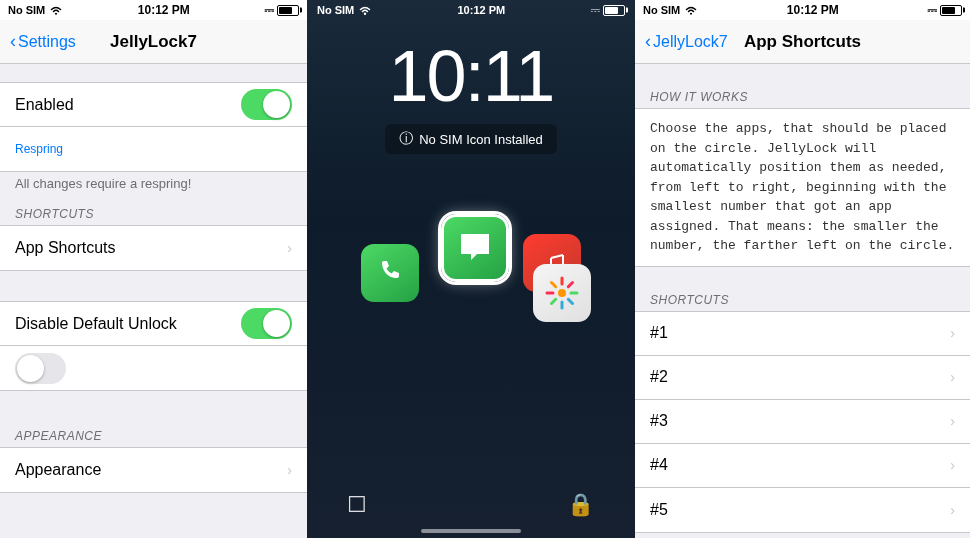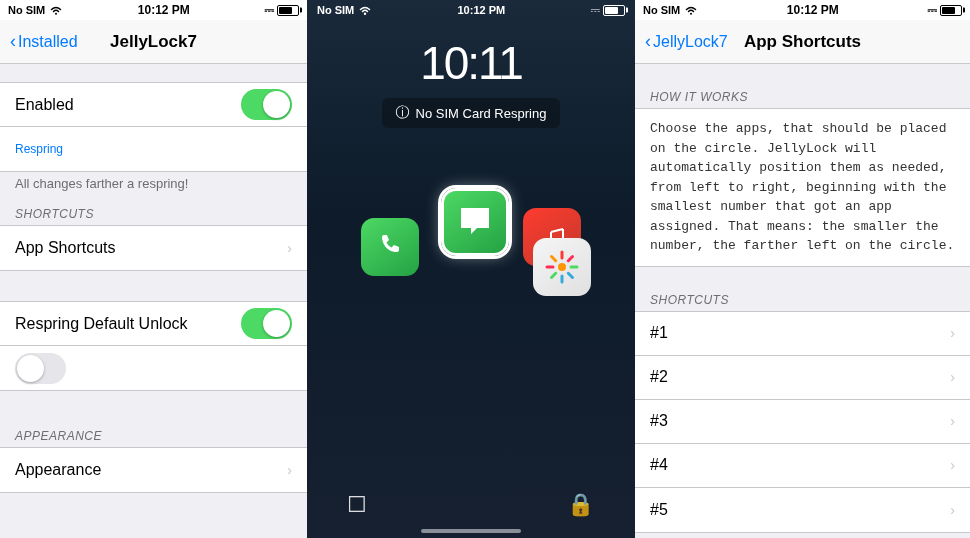--- a/index.html
+++ b/index.html
@@ -162,21 +162,21 @@
       justify-content: space-between;
       padding: 0 10px;
       flex-shrink: 0;
     }
     .phone-status-bar .left { color: #fff; font-size: 11px; font-weight: 600; display: flex; align-items: center; gap: 4px; }
     .phone-status-bar .center { color: #fff; font-size: 11px; font-weight: 600; }
     .phone-status-bar .right { color: #fff; font-size: 11px; display: flex; align-items: center; gap: 3px; }
 
     .lock-time {
       color: #fff;
-      font-size: 46px;
+      font-size: 72px;
       font-weight: 100;
       letter-spacing: -2px;
       text-align: center;
       margin-top: 20px;
       line-height: 1;
     }
     .lock-date {
       color: #fff;
       font-size: 17px;
       font-weight: 400;
@@ -347,21 +347,21 @@
       <div class="battery-icon">
         <div class="battery-fill" style="width:75%;"></div>
       </div>
     </div>
   </div>
 
   <div class="nav-bar">
     <div class="nav-container">
       <div class="nav-back">
         <span style="font-size:18px;">‹</span>
-        <span>Installed</span>
+        <span>Settings</span>
       </div>
       <div class="nav-title">JellyLock7</div>
     </div>
   </div>
 
   <div class="settings-content">
 
     <div class="group-spacer-sm"></div>
 
     <div class="settings-group">
@@ -369,35 +369,35 @@
         <span class="settings-row-label">Enabled</span>
         <div class="toggle on">
           <div class="toggle-knob"></div>
         </div>
       </div>
       <div class="settings-row">
         <span class="settings-row-blue">Respring</span>
       </div>
     </div>
 
-    <div class="section-note">All changes farther a respring!</div>
+    <div class="section-note">All changes require a respring!</div>
 
     <div class="section-header">SHORTCUTS</div>
     <div class="settings-group">
       <div class="settings-row">
         <span class="settings-row-label">App Shortcuts</span>
         <span class="chevron">›</span>
       </div>
     </div>
 
     <div class="group-spacer"></div>
 
     <div class="settings-group">
       <div class="settings-row">
-        <span class="settings-row-label">Respring Default Unlock</span>
+        <span class="settings-row-label">Disable Default Unlock</span>
         <div class="toggle on">
           <div class="toggle-knob"></div>
         </div>
       </div>
       <div class="settings-row">
         <div class="toggle off">
           <div class="toggle-knob"></div>
         </div>
       </div>
     </div>
@@ -432,21 +432,21 @@
       <div class="battery-icon battery-white">
         <div class="battery-fill" style="width:70%;"></div>
       </div>
     </div>
   </div>
 
   <div class="lock-time">10:11</div>
 
   <div class="no-sim-banner">
     <span style="font-size:14px;">ⓘ</span>
-    <span>No SIM Card Respring</span>
+    <span>No SIM Icon Installed</span>
   </div>
 
   <div class="app-circle">
 
     <div class="app-icon phone">
       <svg width="32" height="32" viewBox="0 0 32 32">
         <path d="M8 6c0-1.1.9-2 2-2h3l2 5-2.5 2.5c1 2 3 4 5 5L20 14l5 2v3c0 1.1-.9 2-2 2C11 21 8 10 8 6z" fill="#fff"></path>
       </svg>
     </div>
 

